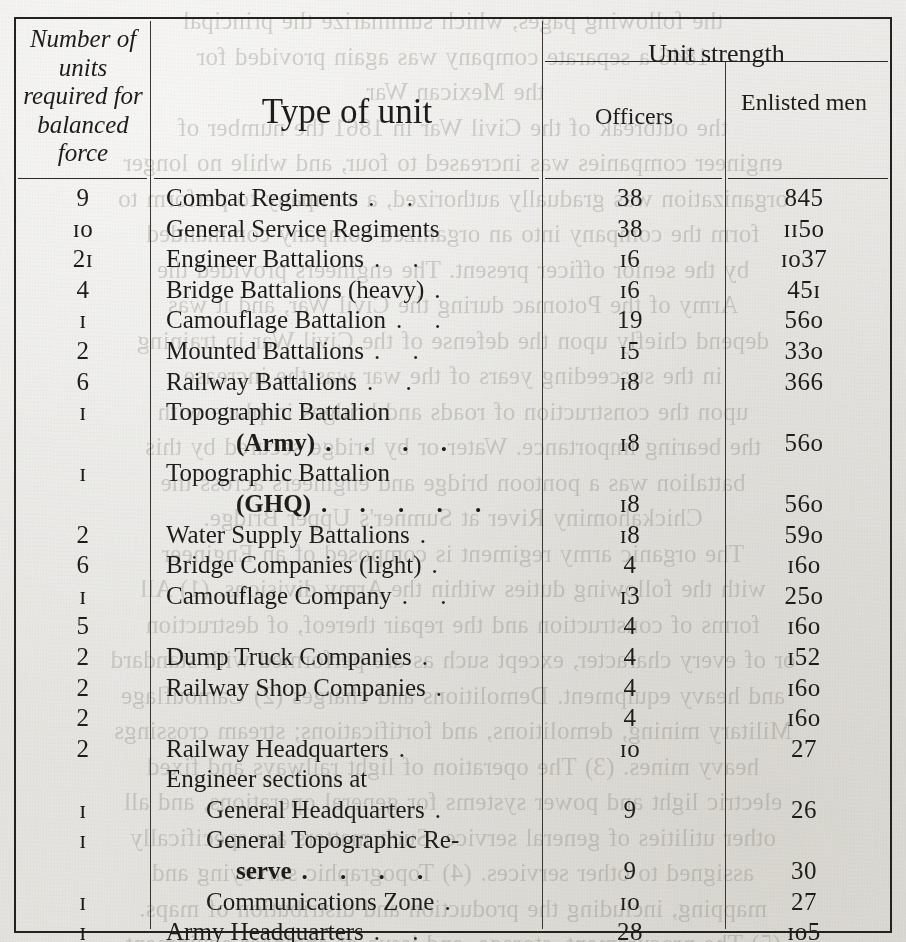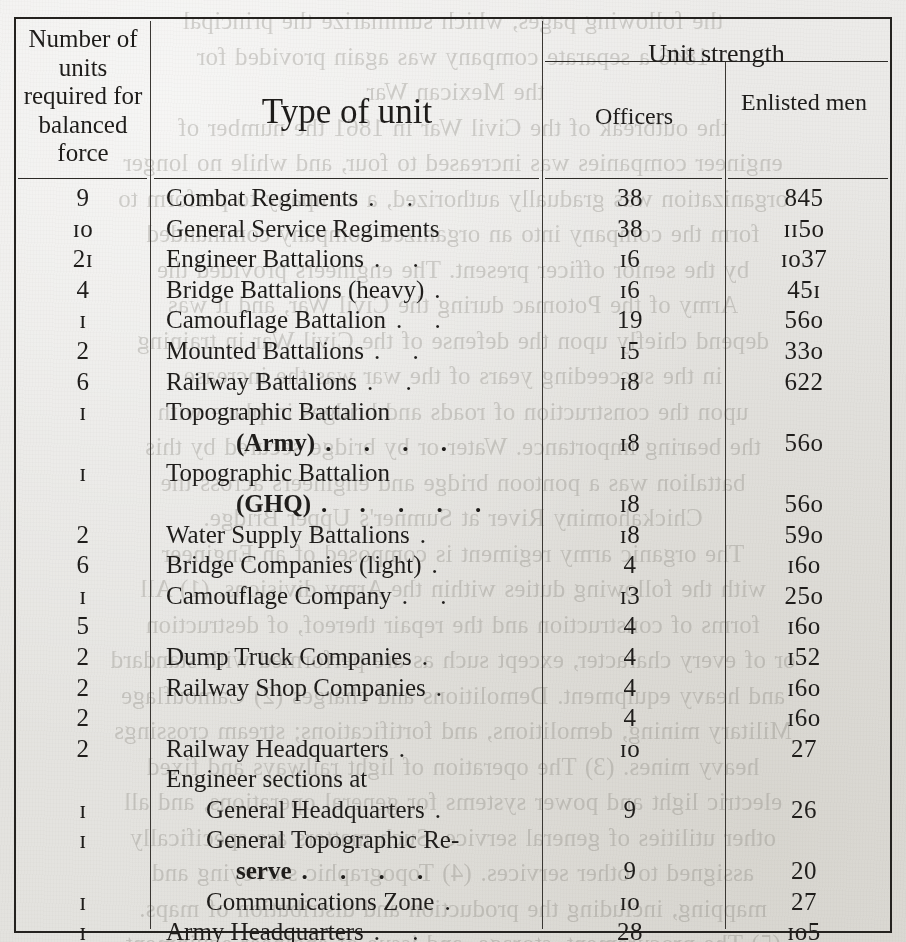--- a/index.html
+++ b/index.html
@@ -108,20 +108,21 @@
   
   .hdr {
     position: absolute;
     text-align: center;
     color: #1e1c1a;
   }
   #hdr-col1 {
     left: 4px; top: 8px; width: 130px;
     font-size: 25px;
     line-height: 28.5px;
+    font-style: italic;
   }
   #hdr-col2 {
     left: 140px; top: 75px; width: 386px;
     font-size: 35px;
   }
   #hdr-unitstrength {
     left: 531px; top: 22px; width: 343px;
     font-size: 26px;
   }
   #hdr-officers {
@@ -265,21 +266,21 @@
       <div class="row">
         <div class="cell c-count">2</div>
         <div class="cell c-type">Mounted Battalions<span class="leaders">.  .</span></div>
         <div class="cell c-off">ɪ5</div>
         <div class="cell c-enl">33о</div>
       </div>
       <div class="row">
         <div class="cell c-count">6</div>
         <div class="cell c-type">Railway Battalions<span class="leaders">.  .</span></div>
         <div class="cell c-off">ɪ8</div>
-        <div class="cell c-enl">622</div>
+        <div class="cell c-enl">366</div>
       </div>
       <div class="row">
         <div class="cell c-count">ɪ</div>
         <div class="cell c-type">Topographic Battalion</div>
         <div class="cell c-off"></div>
         <div class="cell c-enl"></div>
       </div>
       <div class="row">
         <div class="cell c-count"></div>
         <div class="cell c-type indent2">(Army)<span class="leaders">.  .  .  .</span></div>
@@ -359,21 +360,21 @@
       <div class="row">
         <div class="cell c-count">ɪ</div>
         <div class="cell c-type indent">General Topographic Re-</div>
         <div class="cell c-off"></div>
         <div class="cell c-enl"></div>
       </div>
       <div class="row">
         <div class="cell c-count"></div>
         <div class="cell c-type indent2">serve<span class="leaders">.  .  .  .</span></div>
         <div class="cell c-off">9</div>
-        <div class="cell c-enl">20</div>
+        <div class="cell c-enl">30</div>
       </div>
       <div class="row">
         <div class="cell c-count">ɪ</div>
         <div class="cell c-type indent">Communications Zone<span class="leaders">.</span></div>
         <div class="cell c-off">ɪо</div>
         <div class="cell c-enl">27</div>
       </div>
       <div class="row">
         <div class="cell c-count">ɪ</div>
         <div class="cell c-type">Army Headquarters<span class="leaders">.  .</span></div>

